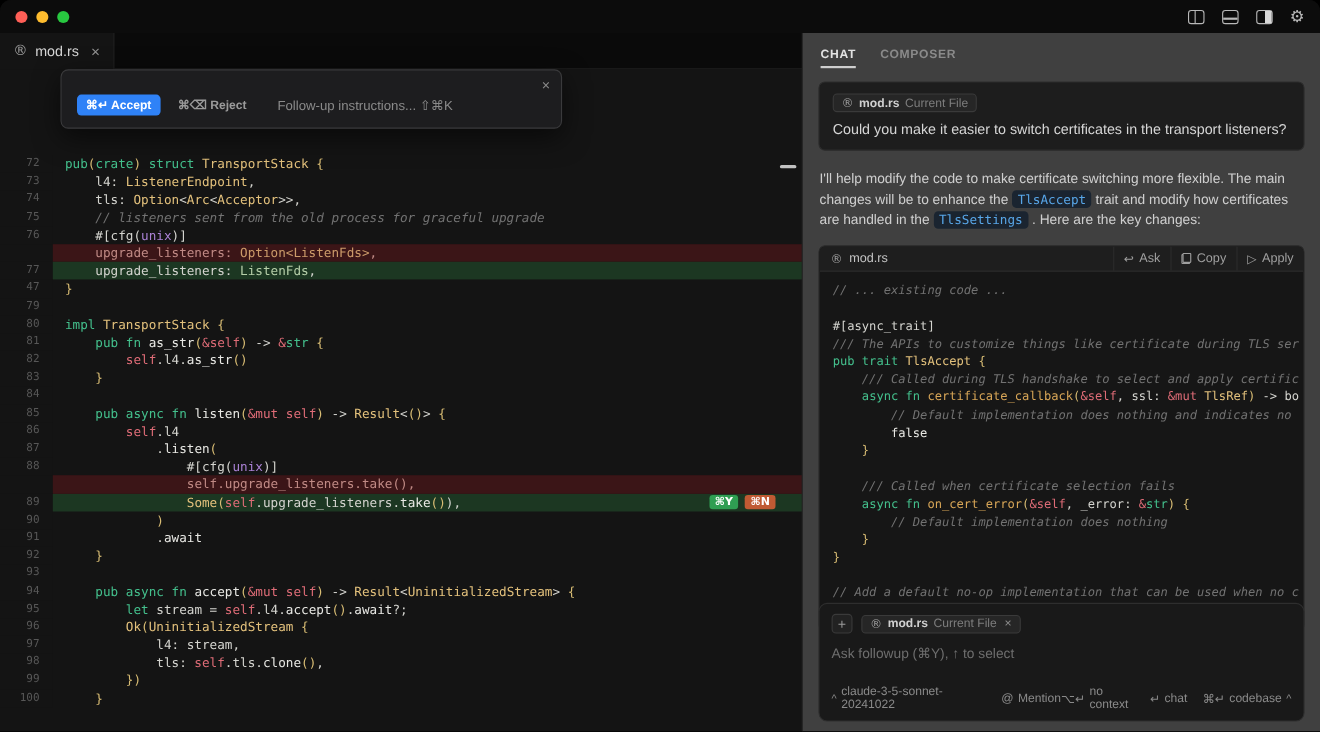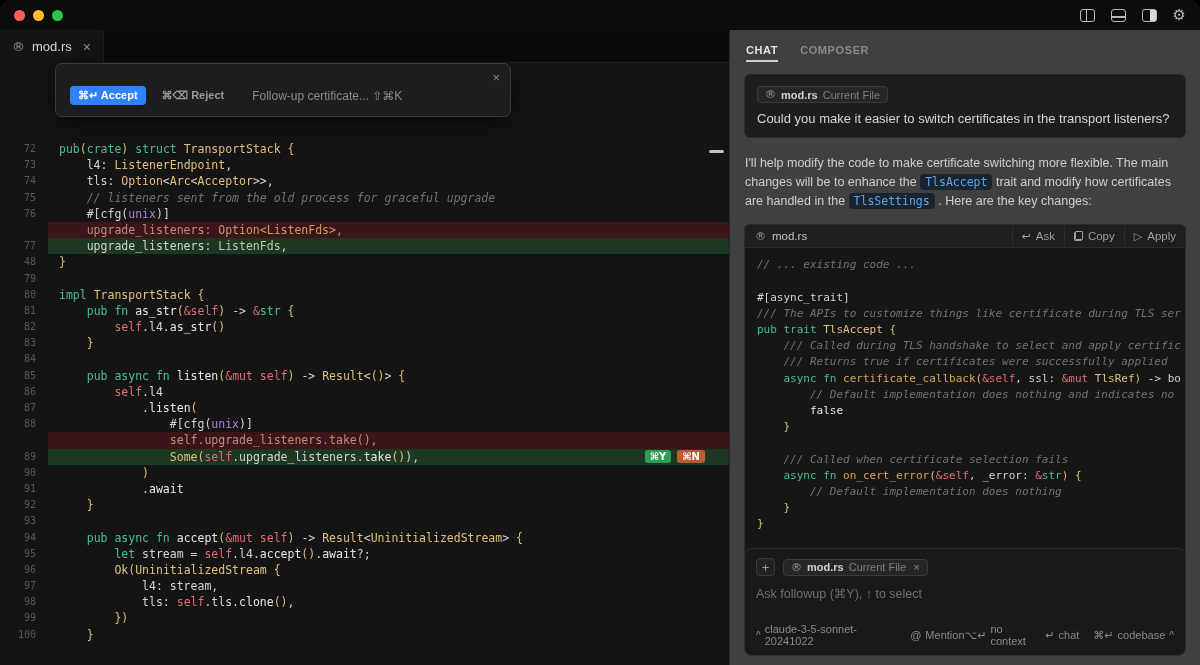--- a/index.html
+++ b/index.html
@@ -132,21 +132,21 @@
       </div>
 
       <div class="editor-content">
           <div class="crow "><span class="gut">72</span><span class="cline"><span class="s-kw">pub</span><span class="s-pn">(</span><span class="s-kw">crate</span><span class="s-pn">) </span><span class="s-kw">struct </span><span class="s-ty">TransportStack </span><span class="s-pn">{</span></span></div>
           <div class="crow "><span class="gut">73</span><span class="cline"><span class="s-tx">    l4: </span><span class="s-ty">ListenerEndpoint</span><span class="s-tx">,</span></span></div>
           <div class="crow "><span class="gut">74</span><span class="cline"><span class="s-tx">    tls: </span><span class="s-ty">Option</span><span class="s-tx">&lt;</span><span class="s-ty">Arc</span><span class="s-tx">&lt;</span><span class="s-ty">Acceptor</span><span class="s-tx">&gt;&gt;,</span></span></div>
           <div class="crow "><span class="gut">75</span><span class="cline"><span class="s-cm">    // listeners sent from the old process for graceful upgrade</span></span></div>
           <div class="crow "><span class="gut">76</span><span class="cline"><span class="s-tx">    #[cfg(</span><span class="s-at">unix</span><span class="s-tx">)]</span></span></div>
           <div class="crow del"><span class="gut"></span><span class="cline"><span class="s-dtx">    upgrade_listeners: </span><span class="s-dty">Option&lt;ListenFds&gt;</span><span class="s-dtx">,</span></span></div>
           <div class="crow add"><span class="gut">77</span><span class="cline"><span class="s-tx">    upgrade_listeners: </span><span class="s-tyg">ListenFds</span><span class="s-tx">,</span></span></div>
-          <div class="crow "><span class="gut">48</span><span class="cline"><span class="s-pn">}</span></span></div>
+          <div class="crow "><span class="gut">47</span><span class="cline"><span class="s-pn">}</span></span></div>
           <div class="crow "><span class="gut">79</span><span class="cline"></span></div>
           <div class="crow "><span class="gut">80</span><span class="cline"><span class="s-kw">impl </span><span class="s-ty">TransportStack </span><span class="s-pn">{</span></span></div>
           <div class="crow "><span class="gut">81</span><span class="cline"><span class="s-tx">    </span><span class="s-kw">pub fn </span><span class="s-fnw">as_str</span><span class="s-pn">(</span><span class="s-self">&amp;self</span><span class="s-pn">)</span><span class="s-tx"> -&gt; </span><span class="s-self">&amp;</span><span class="s-kw">str </span><span class="s-pn">{</span></span></div>
           <div class="crow "><span class="gut">82</span><span class="cline"><span class="s-tx">        </span><span class="s-self">self</span><span class="s-tx">.l4.</span><span class="s-fnw">as_str</span><span class="s-pn">()</span></span></div>
           <div class="crow "><span class="gut">83</span><span class="cline"><span class="s-tx">    </span><span class="s-pn">}</span></span></div>
           <div class="crow "><span class="gut">84</span><span class="cline"></span></div>
           <div class="crow "><span class="gut">85</span><span class="cline"><span class="s-tx">    </span><span class="s-kw">pub async fn </span><span class="s-fnw">listen</span><span class="s-pn">(</span><span class="s-self">&amp;mut self</span><span class="s-pn">)</span><span class="s-tx"> -&gt; </span><span class="s-ty">Result</span><span class="s-tx">&lt;</span><span class="s-pn">()</span><span class="s-tx">&gt; </span><span class="s-pn">{</span></span></div>
           <div class="crow "><span class="gut">86</span><span class="cline"><span class="s-tx">        </span><span class="s-self">self</span><span class="s-tx">.l4</span></span></div>
           <div class="crow "><span class="gut">87</span><span class="cline"><span class="s-tx">            .</span><span class="s-fnw">listen</span><span class="s-pn">(</span></span></div>
           <div class="crow "><span class="gut">88</span><span class="cline"><span class="s-tx">                #[cfg(</span><span class="s-at">unix</span><span class="s-tx">)]</span></span></div>
@@ -163,21 +163,21 @@
           <div class="crow "><span class="gut">98</span><span class="cline"><span class="s-tx">            tls: </span><span class="s-self">self</span><span class="s-tx">.tls.</span><span class="s-fnw">clone</span><span class="s-pn">()</span><span class="s-tx">,</span></span></div>
           <div class="crow "><span class="gut">99</span><span class="cline"><span class="s-tx">        </span><span class="s-pn">})</span></span></div>
           <div class="crow "><span class="gut">100</span><span class="cline"><span class="s-tx">    </span><span class="s-pn">}</span></span></div>
         </div>
 
       <div class="popup">
         <span class="popup-close">×</span>
         <div class="popup-row">
           <button class="btn-accept">⌘↵ Accept</button>
           <span class="btn-reject">⌘⌫ Reject</span>
-          <span class="popup-follow">Follow-up certificate... ⇧⌘K</span>
+          <span class="popup-follow">Follow-up instructions... ⇧⌘K</span>
         </div>
       </div>
 
       <div class="scroll-dash"></div>
     </div>
 
     <div class="chat-pane">
       <div class="chat-tabs">
         <span class="chat-tab active">CHAT</span>
         <span class="chat-tab">COMPOSER</span>
@@ -213,21 +213,20 @@
             <span>Apply</span>
           </span>
         </div>
         <div class="cb-code">
             <div class="crow "><span class="cline"><span class="s-cm">// ... existing code ...</span></span></div>
             <div class="crow "><span class="cline"></span></div>
             <div class="crow "><span class="cline"><span class="s-tx">#[async_trait]</span></span></div>
             <div class="crow "><span class="cline"><span class="s-cm">/// The APIs to customize things like certificate during TLS ser</span></span></div>
             <div class="crow "><span class="cline"><span class="s-kw">pub trait </span><span class="s-ty">TlsAccept </span><span class="s-pn">{</span></span></div>
             <div class="crow "><span class="cline"><span class="s-cm">    /// Called during TLS handshake to select and apply certific</span></span></div>
-            <div class="crow "><span class="cline"><span class="s-cm">    /// Returns true if certificates were successfully applied</span></span></div>
             <div class="crow "><span class="cline"><span class="s-tx">    </span><span class="s-kw">async fn </span><span class="s-or">certificate_callback</span><span class="s-pn">(</span><span class="s-self">&amp;self</span><span class="s-tx">, ssl: </span><span class="s-self">&amp;mut </span><span class="s-ty">TlsRef</span><span class="s-pn">)</span><span class="s-tx"> -&gt; bo</span></span></div>
             <div class="crow "><span class="cline"><span class="s-cm">        // Default implementation does nothing and indicates no</span></span></div>
             <div class="crow "><span class="cline"><span class="s-tx">        </span><span class="s-fnw">false</span></span></div>
             <div class="crow "><span class="cline"><span class="s-tx">    </span><span class="s-pn">}</span></span></div>
             <div class="crow "><span class="cline"></span></div>
             <div class="crow "><span class="cline"><span class="s-cm">    /// Called when certificate selection fails</span></span></div>
             <div class="crow "><span class="cline"><span class="s-tx">    </span><span class="s-kw">async fn </span><span class="s-or">on_cert_error</span><span class="s-pn">(</span><span class="s-self">&amp;self</span><span class="s-tx">, _error: </span><span class="s-self">&amp;</span><span class="s-kw">str</span><span class="s-pn">)</span><span class="s-tx"> </span><span class="s-pn">{</span></span></div>
             <div class="crow "><span class="cline"><span class="s-cm">        // Default implementation does nothing</span></span></div>
             <div class="crow "><span class="cline"><span class="s-tx">    </span><span class="s-pn">}</span></span></div>
             <div class="crow "><span class="cline"><span class="s-pn">}</span></span></div>

